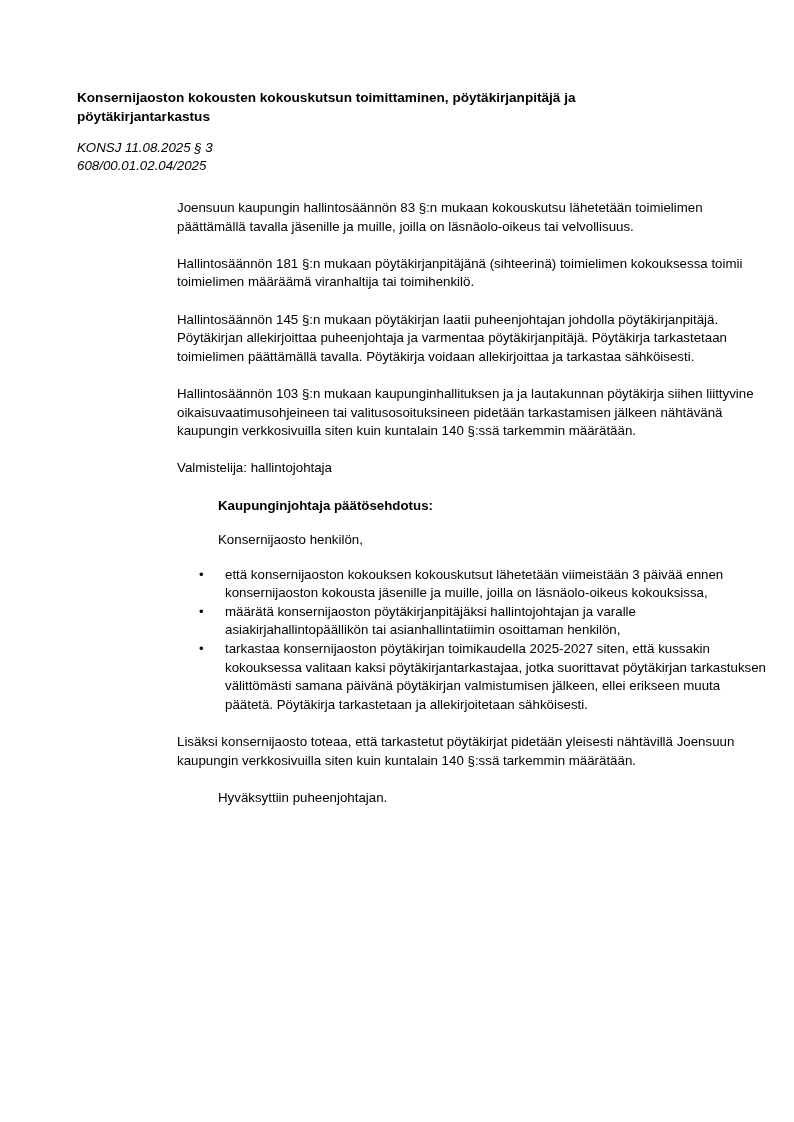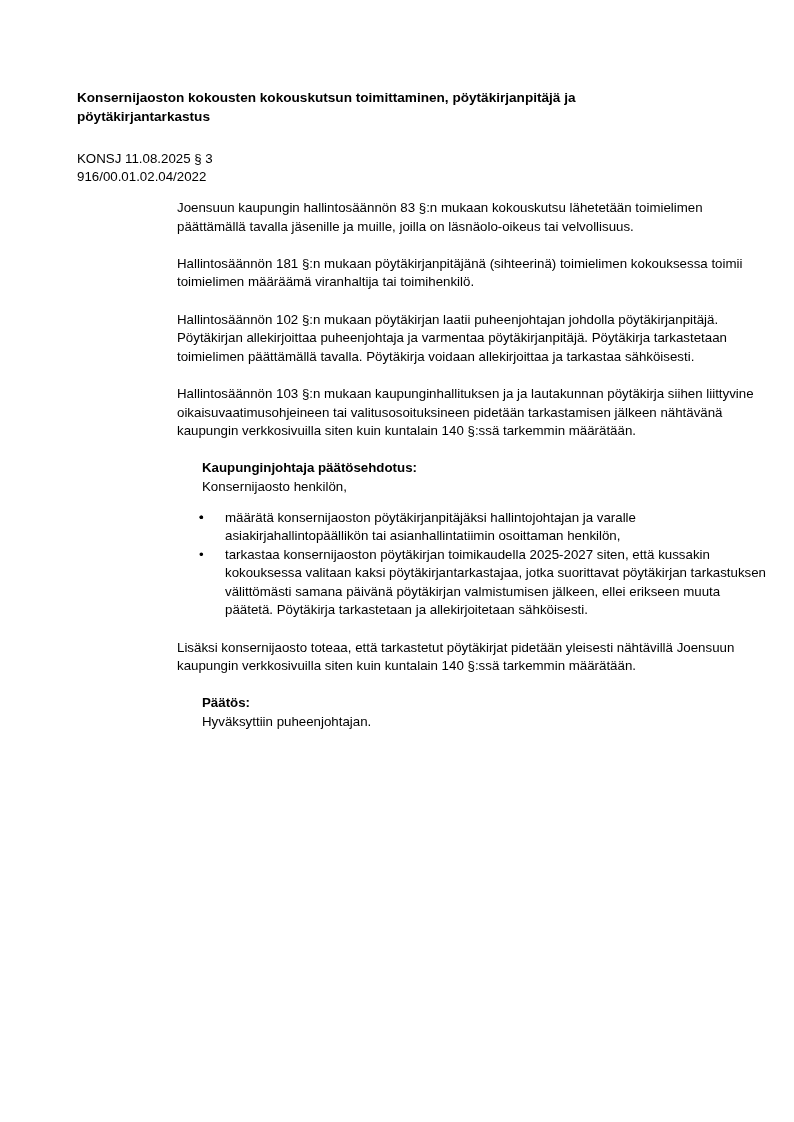--- a/index.html
+++ b/index.html
@@ -1,63 +1,64 @@
 <!DOCTYPE html>
 <html><head>
 <meta charset="utf-8">
 <style>
   html, body { margin: 0; padding: 0; background: #ffffff; }
   body { width: 794px; height: 1122px; position: relative; overflow: hidden;
          font-family: "Liberation Sans", sans-serif; color: #000; font-size: 13.3px; }
   .page { position: absolute; left: 0; top: 0; width: 794px; height: 1122px; }
   .title { position: absolute; left: 77px; top: 88px; width: 600px; font-weight: bold;
            font-size: 13.6px; line-height: 19px; }
-  .meta { position: absolute; left: 77px; top: 150px; line-height: 18px; }
+  .meta { position: absolute; left: 77px; top: 139px; line-height: 18px; font-style: italic; }
   .body { position: absolute; left: 177px; top: 199px; width: 590px; line-height: 18.6px; }
   .body p { margin: 0 0 18.6px 0; }
   .heading { font-weight: bold; }
-  .pnospace { margin: 0 !important; padding-left: 25px; }
+  .pnospace { margin: 16px !important; padding-left: 25px; }
   ul.list { list-style: none; margin: 12px 0 18.6px 0; padding: 0; }
   ul.list li { position: relative; padding-left: 48px; }
   ul.list li .bullet { position: absolute; left: 22px; top: 0; }
 </style>
 </head>
 <body>
 
 <div class="page">
   <div class="title">Konsernijaoston kokousten kokouskutsun toimittaminen, pöytäkirjanpitäjä ja pöytäkirjantarkastus</div>
 
   <div class="meta">
     <div>KONSJ 11.08.2025 § 3</div>
-    <div>916/00.01.02.04/2022</div>
+    <div>608/00.01.02.04/2025</div>
   </div>
 
   <div class="body">
     <p>Joensuun kaupungin hallintosäännön 83 §:n mukaan kokouskutsu lähetetään toimielimen päättämällä tavalla jäsenille ja muille, joilla on läsnäolo-oikeus tai velvollisuus.</p>
     <p>Hallintosäännön 181 §:n mukaan pöytäkirjanpitäjänä (sihteerinä) toimielimen kokouksessa toimii toimielimen määräämä viranhaltija tai toimihenkilö.</p>
-    <p>Hallintosäännön 102 §:n mukaan pöytäkirjan laatii puheenjohtajan johdolla pöytäkirjanpitäjä. Pöytäkirjan allekirjoittaa puheenjohtaja ja varmentaa pöytäkirjanpitäjä. Pöytäkirja tarkastetaan toimielimen päättämällä tavalla. Pöytäkirja voidaan allekirjoittaa ja tarkastaa sähköisesti.</p>
+    <p>Hallintosäännön 145 §:n mukaan pöytäkirjan laatii puheenjohtajan johdolla pöytäkirjanpitäjä. Pöytäkirjan allekirjoittaa puheenjohtaja ja varmentaa pöytäkirjanpitäjä. Pöytäkirja tarkastetaan toimielimen päättämällä tavalla. Pöytäkirja voidaan allekirjoittaa ja tarkastaa sähköisesti.</p>
     <p>Hallintosäännön 103 §:n mukaan kaupunginhallituksen ja ja lautakunnan pöytäkirja siihen liittyvine oikaisuvaatimusohjeineen tai valitusosoituksineen pidetään tarkastamisen jälkeen nähtävänä kaupungin verkkosivuilla siten kuin kuntalain 140 §:ssä tarkemmin määrätään.</p>
+    <p>Valmistelija: hallintojohtaja</p>
 
     <div>
       <p class="heading pnospace">Kaupunginjohtaja päätösehdotus:</p>
       <p class="pnospace">Konsernijaosto henkilön,</p>
       <ul class="list">
         <li>
           <span class="bullet">•</span>
+          <span>että konsernijaoston kokouksen kokouskutsut lähetetään viimeistään 3 päivää ennen konsernijaoston kokousta jäsenille ja muille, joilla on läsnäolo-oikeus kokouksissa,</span>
         </li>
         <li>
           <span class="bullet">•</span>
           <span>määrätä konsernijaoston pöytäkirjanpitäjäksi hallintojohtajan ja varalle asiakirjahallintopäällikön tai asianhallintatiimin osoittaman henkilön,</span>
         </li>
         <li>
           <span class="bullet">•</span>
           <span>tarkastaa konsernijaoston pöytäkirjan toimikaudella 2025-2027 siten, että kussakin kokouksessa valitaan kaksi pöytäkirjantarkastajaa, jotka suorittavat pöytäkirjan tarkastuksen välittömästi samana päivänä pöytäkirjan valmistumisen jälkeen, ellei erikseen muuta päätetä. Pöytäkirja tarkastetaan ja allekirjoitetaan sähköisesti.</span>
         </li>
       </ul>
       <p>Lisäksi konsernijaosto toteaa, että tarkastetut pöytäkirjat pidetään yleisesti nähtävillä Joensuun kaupungin verkkosivuilla siten kuin kuntalain 140 §:ssä tarkemmin määrätään.</p>
     </div>
 
     <div>
-      <p class="heading pnospace">Päätös:</p>
       <p class="pnospace">Hyväksyttiin puheenjohtajan.</p>
     </div>
   </div>
 </div>
 
 </body></html>

